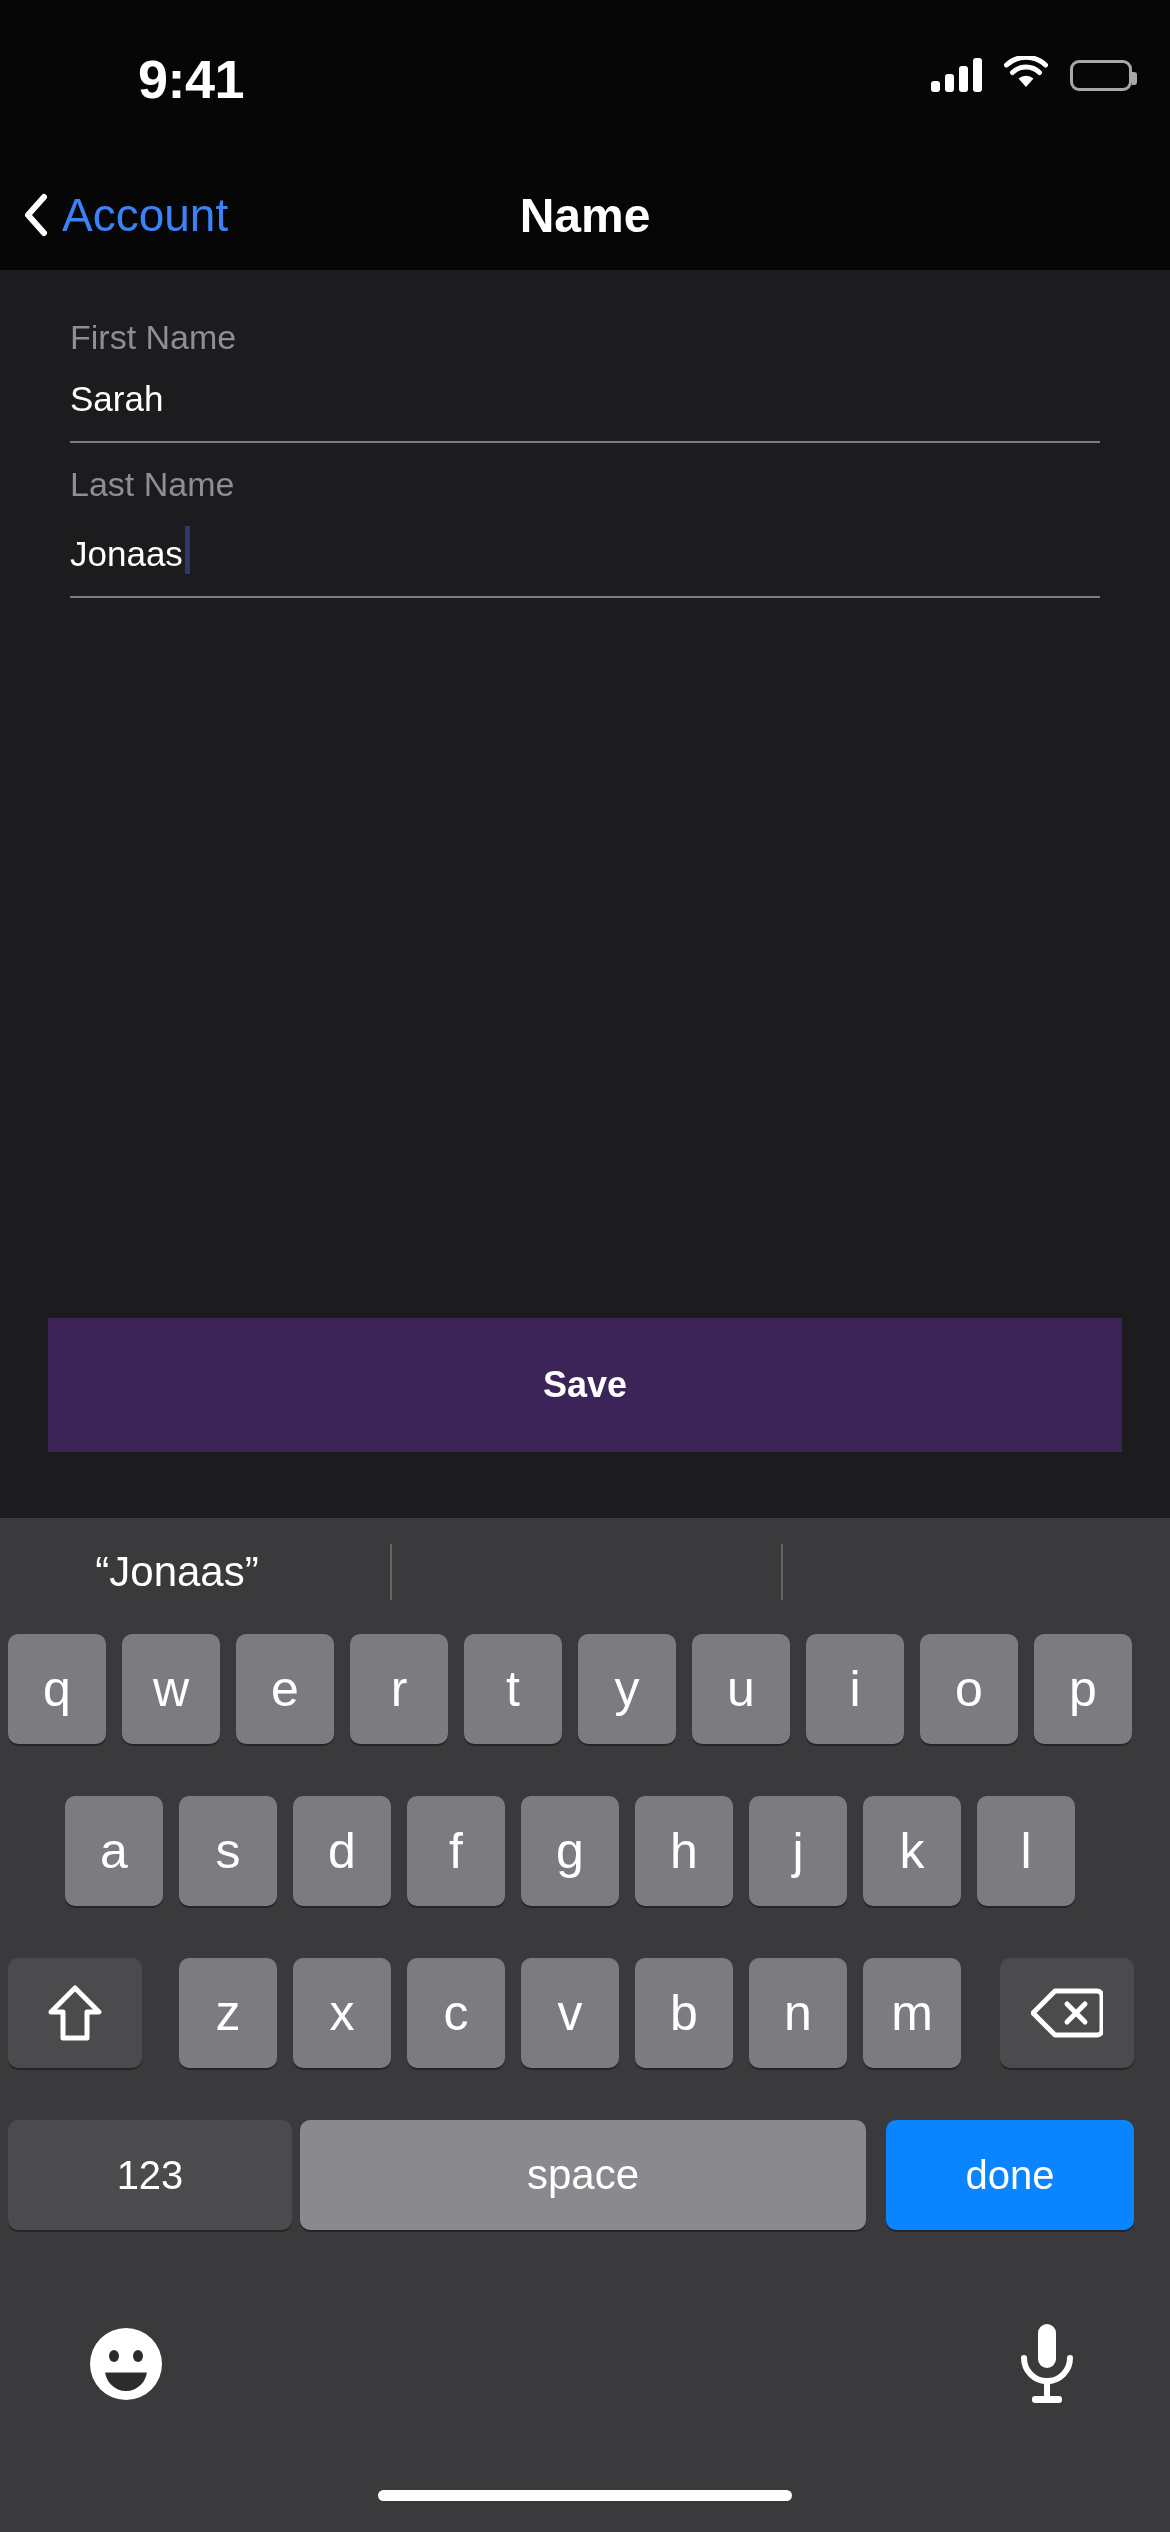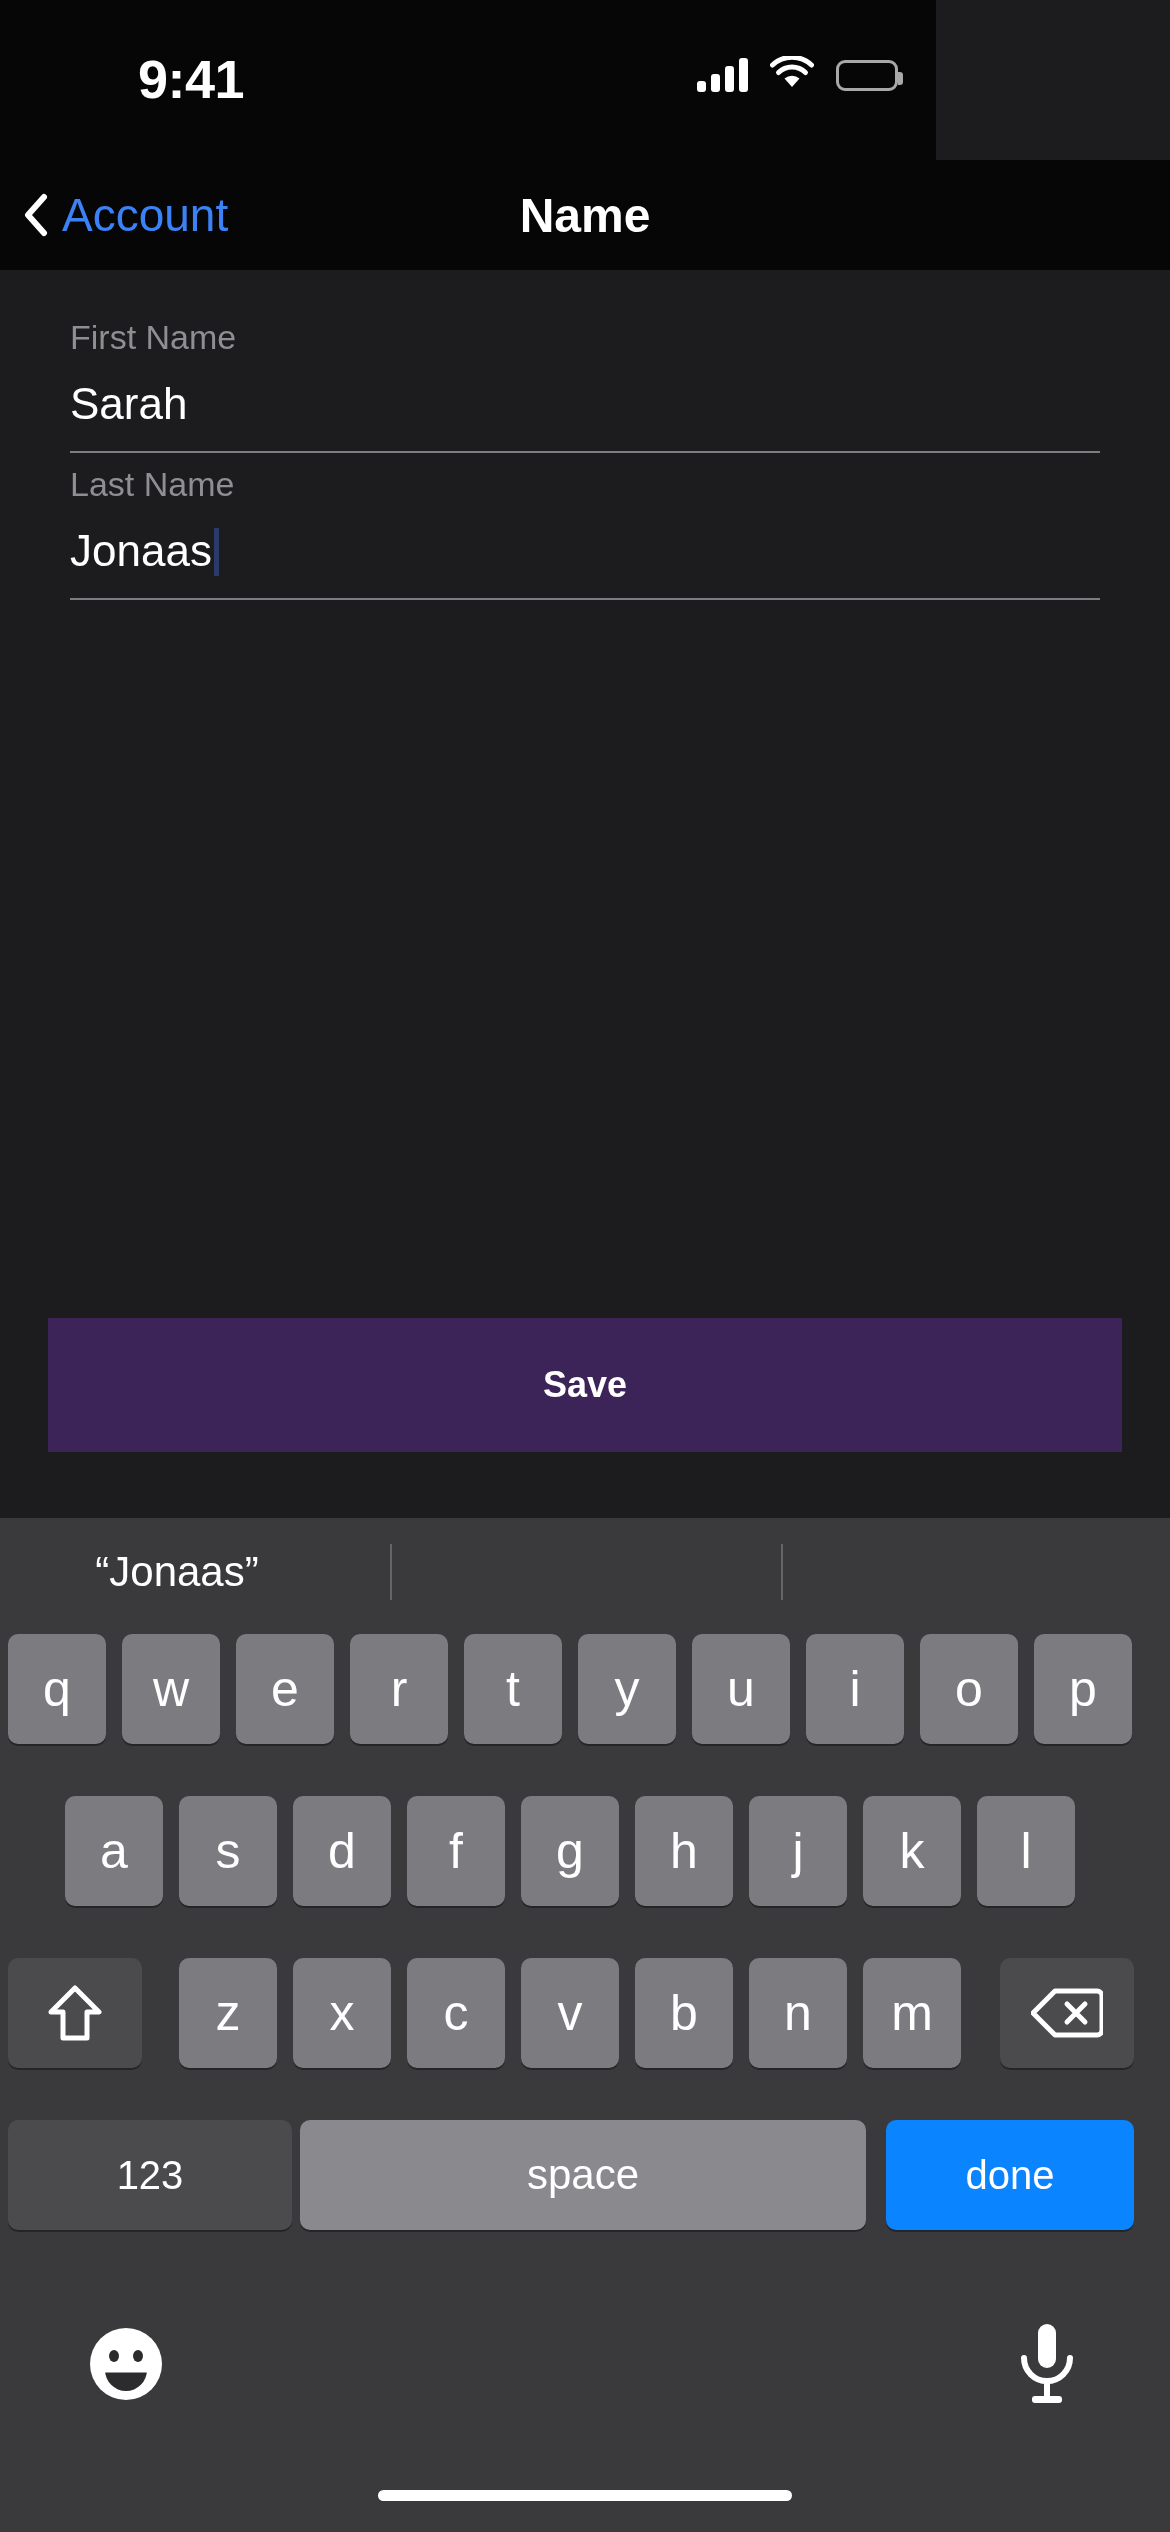--- a/index.html
+++ b/index.html
@@ -6,21 +6,21 @@
   html, body {
     width:1170px; height:2532px;
     background:#000;
     font-family:"Liberation Sans", sans-serif;
     overflow:hidden;
   }
   #screen { position:relative; width:1170px; height:2532px; background:#1c1c1e; }
 
   
   #status-bar {
-    position:absolute; left:0; top:0; width:936px; height:160px;
+    position:absolute; left:0; top:0; width:1170px; height:160px;
     background:#060607;
   }
   #status-time {
     position:absolute; left:138px; top:48px;
     font-size:54px; font-weight:700; color:#ffffff; letter-spacing:-0.5px;
   }
   #status-icons {
     position:absolute; right:38px; top:56px;
     display:flex; align-items:center; gap:22px;
   }
@@ -58,21 +58,21 @@
     font-size:48px; font-weight:700; color:#ffffff;
   }
 
   
   #content {
     position:absolute; left:0; top:270px; width:1170px; height:1248px;
     background:#1c1c1e;
   }
   .field { position:absolute; left:70px; width:1030px; }
   .field-label { font-size:34px; color:#8e8e93; }
-  .field-value { font-size:44px; color:#ffffff; display:flex; align-items:flex-end; }
+  .field-value { font-size:35px; color:#ffffff; display:flex; align-items:flex-end; }
   .field-rule { height:2px; background:#8e8e93; opacity:0.85; width:1030px; }
   #caret {
     display:inline-block; width:5px; height:48px;
     background:#2b3a6b; margin-left:2px;
   }
   #field-first { top:48px; }
   #field-first .field-value { margin-top:22px; }
   #field-first .field-rule { margin-top:22px; }
   #field-last { top:195px; }
   #field-last .field-value { margin-top:22px; }

